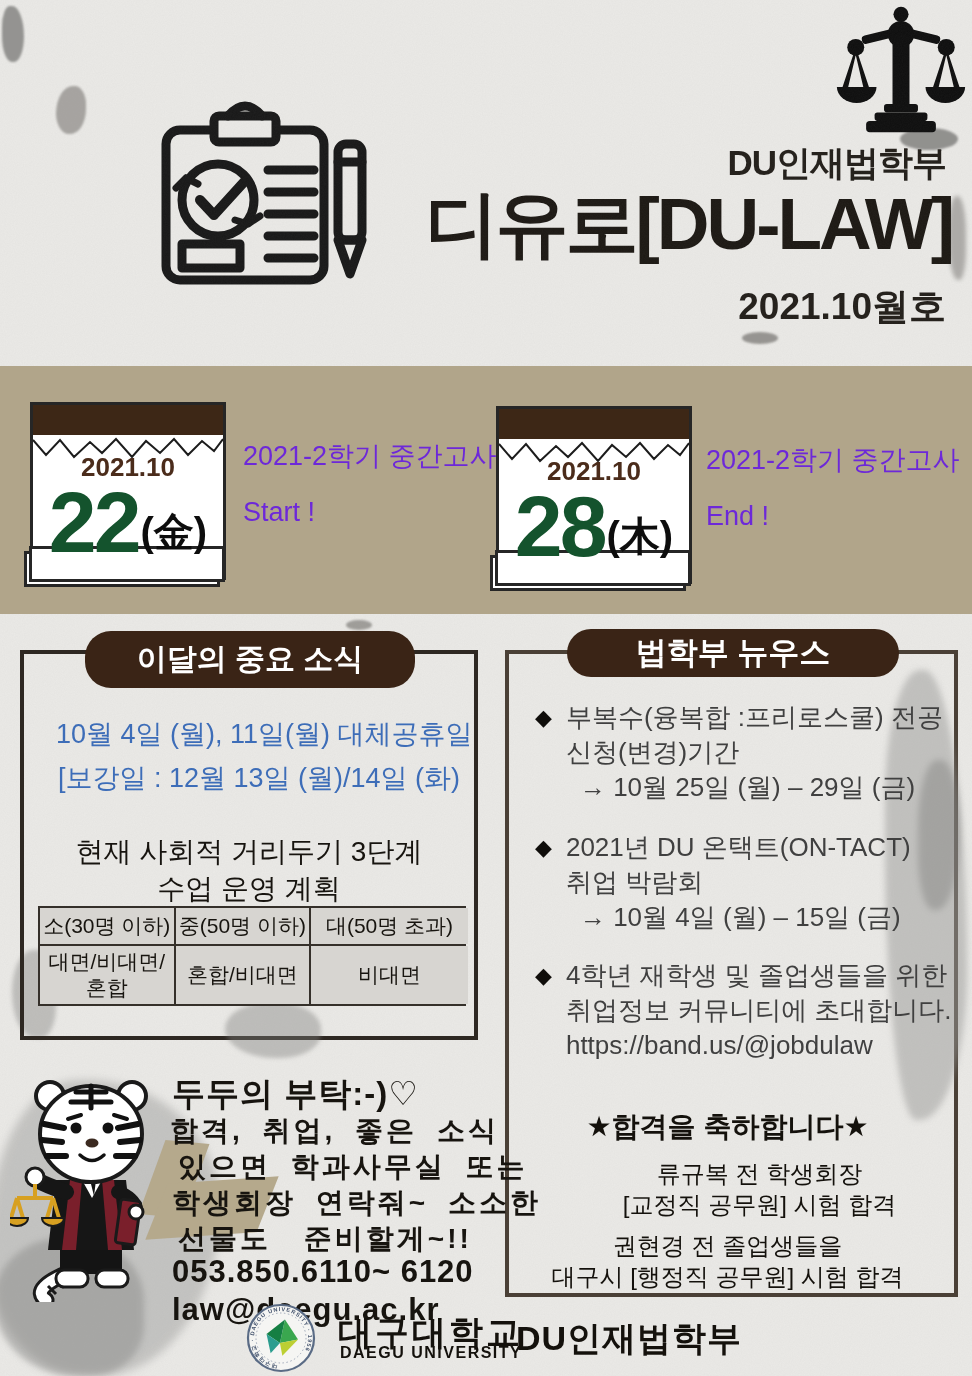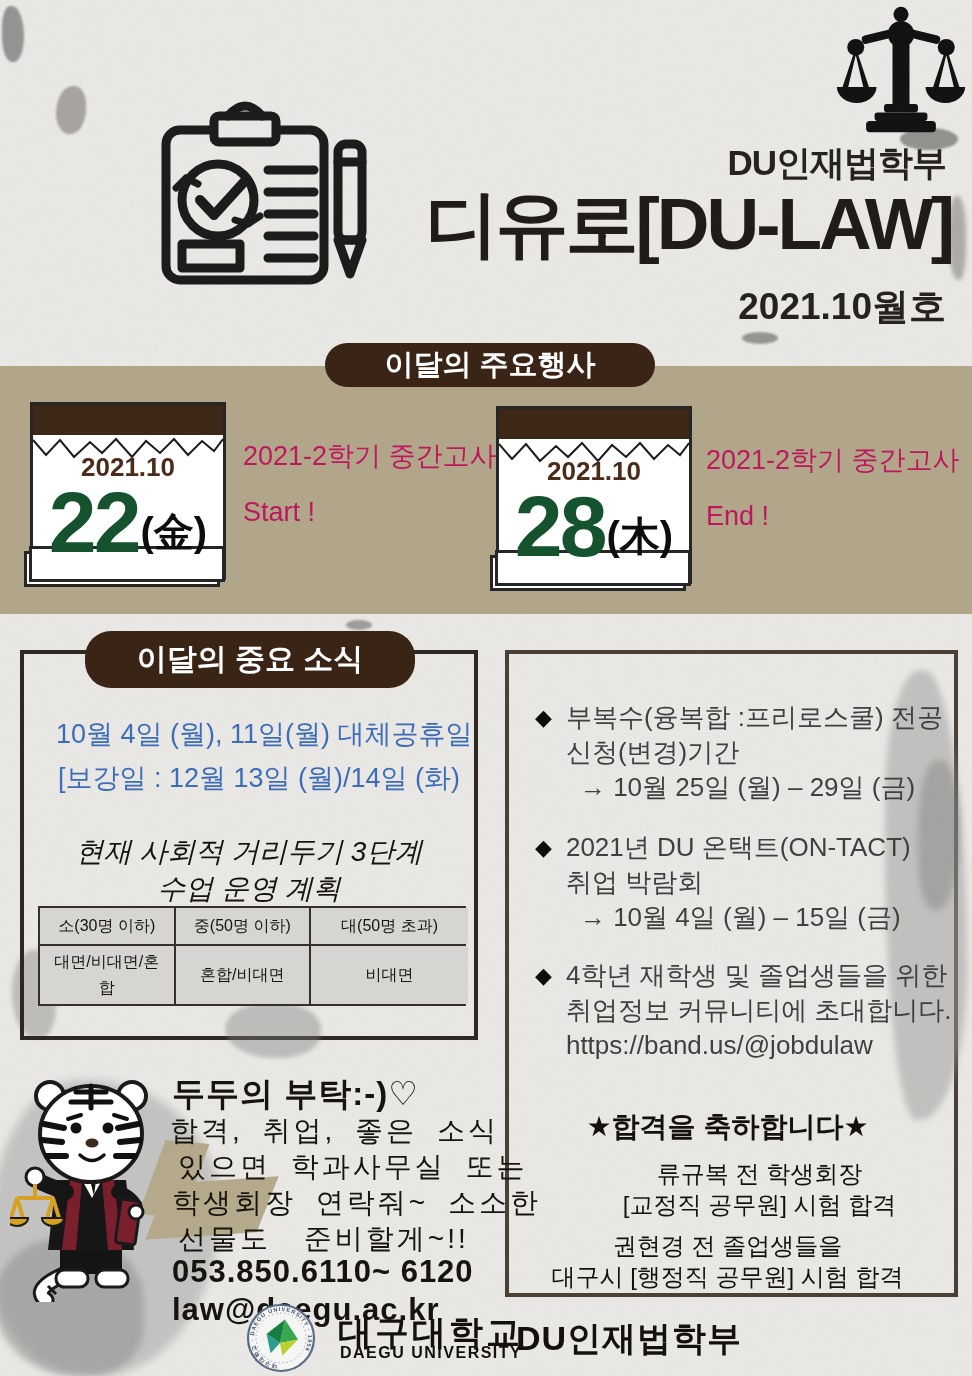--- a/index.html
+++ b/index.html
@@ -29,42 +29,42 @@
     background:#fff;border:3px solid #262626;z-index:-1;}
   .cal::after{left:-4px;bottom:-5px;}
   .cal-bar{position:absolute;left:0;top:0;width:100%;height:34px;background:#3d2716;}
   .cal-zig{position:absolute;left:0;top:30px;width:100%;height:24px;}
   .cal-month{position:absolute;left:0;top:47px;width:100%;text-align:center;
     font-size:26px;font-weight:800;color:#4b2c1b;}
   .cal-dayrow{position:absolute;left:0;top:74px;width:100%;display:flex;
     align-items:flex-end;justify-content:center;}
   .cal-day{font-size:86px;font-weight:900;line-height:1;color:#14532d;letter-spacing:-3px;}
   .cal-wd{font-size:40px;font-weight:900;color:#0d0d0d;margin:0 0 5px 2px;}
-  .ev{z-index:3;font-size:27px;color:#be185d;line-height:56px;white-space:nowrap;}
+  .ev{z-index:3;font-size:27px;color:#6d28d9;line-height:56px;white-space:nowrap;}
   
   .boxL{left:20px;top:650px;width:450px;height:382px;border:4px solid #2e2822;z-index:2;}
   .boxR{left:505px;top:650px;width:445px;height:639px;border:4px solid #4a4036;z-index:2;}
   .blue{color:#3d6db8;font-size:27px;white-space:nowrap;z-index:3;}
   .plan{left:20px;top:833px;width:458px;text-align:center;font-size:28px;line-height:37px;
-    font-weight:400;color:#17140f;z-index:3;font-style:italic;}
+    font-weight:400;color:#17140f;z-index:3;}
   
   .ctable{left:38px;top:906px;width:424px;display:grid;
     grid-template-columns:31.5% 31.5% 37%;z-index:3;border:2px solid #35302a;background:#35302a;grid-gap:2px;}
   .ctable div{background:#d7d5d1;display:flex;align-items:center;justify-content:center;
-    text-align:center;font-size:16px;color:#17140f;line-height:24px;}
+    text-align:center;font-size:21px;color:#17140f;line-height:24px;}
   .ctable .th{height:36px;}
   .ctable .td{height:58px;}
   
   .bullet{display:flex;z-index:3;white-space:nowrap;}
   .bullet .dia{font-size:22px;margin:5px 14px 0 0;color:#0f0d0a;}
   .bullet .lines{font-size:26px;line-height:35px;color:#404040;}
   .congrats{z-index:3;text-align:center;white-space:nowrap;color:#14110c;}
   
   .dudu-title{left:172px;top:1072px;font-size:33px;font-weight:900;letter-spacing:1px;z-index:4;white-space:nowrap;}
-  .dudu-line{font-size:28px;font-weight:400;letter-spacing:3px;word-spacing:9px;z-index:4;white-space:nowrap;}
+  .dudu-line{font-size:28px;font-weight:700;letter-spacing:3px;word-spacing:9px;z-index:4;white-space:nowrap;}
   .dudu-contact{font-size:31px;font-weight:900;letter-spacing:1px;z-index:4;white-space:nowrap;}
   .hl{background:#b5a98c;z-index:3;}
   
   .f-kr{left:338px;top:1310px;font-size:34px;font-weight:800;letter-spacing:3px;color:#14110c;z-index:4;white-space:nowrap;}
   .f-en{left:340px;top:1344px;font-size:16px;font-weight:700;letter-spacing:1.5px;color:#14110c;z-index:4;white-space:nowrap;}
   .f-dept{left:516px;top:1316px;font-size:34px;font-weight:700;letter-spacing:1px;color:#14110c;z-index:4;white-space:nowrap;}
 </style>
 </head>
 <body>
 
@@ -117,23 +117,20 @@
       <rect x="42" y="115" width="56" height="9" rx="3"></rect>
       <rect x="33" y="124" width="74" height="12" rx="4"></rect>
     </g>
   </svg>
 
   <div class="abs org">DU인재법학부</div>
   <div class="abs title">디유로[DU-LAW]</div>
   <div class="abs edition">2021.10월호</div>
 
   <div class="abs band"></div>
-  <div class="abs pill" style="left:325px;top:343px;width:330px;height:44px;font-size:29px;">
-    <span>이달의 주요행사</span>
-  </div>
 
   <div class="abs cal" style="left:30px;top:402px;">
     <div class="cal-bar"></div>
     <svg class="cal-zig" viewBox="0 0 190 24" preserveAspectRatio="none">
       <path d="M0,0 L0,5 L13,20 L27,5 L41,22 L57,7 L69,18 L83,4 L99,22 L113,6 L127,18 L141,4 L155,20 L169,6 L181,16 L190,4 L190,0 Z" fill="#fff"></path>
       <path d="M0,5 L13,20 L27,5 L41,22 L57,7 L69,18 L83,4 L99,22 L113,6 L127,18 L141,4 L155,20 L169,6 L181,16 L190,4" fill="none" stroke="#1c1c1c" stroke-width="2"></path>
     </svg>
     <div class="cal-month">2021.10</div>
     <div class="cal-dayrow">
       <span class="cal-day">22</span>
@@ -175,20 +172,23 @@
   <div class="abs ctable">
     <div class="th">소(30명 이하)</div>
     <div class="th">중(50명 이하)</div>
     <div class="th">대(50명 초과)</div>
     <div class="td" style="line-height:26px;padding:0 8px;">대면/비대면/혼합</div>
     <div class="td">혼합/비대면</div>
     <div class="td">비대면</div>
   </div>
 
   <div class="abs boxR"></div>
+  <div class="abs pill" style="left:567px;top:629px;width:332px;height:48px;font-size:31px;">
+    <span>법학부 뉴우스</span>
+  </div>
 
   <div class="abs bullet" style="left:535px;top:700px;">
     <span class="dia">◆</span>
     <div class="lines">
       <div>부복수(융복합 :프리로스쿨) 전공</div>
       <div>신청(변경)기간</div>
       <div style="padding-left:14px;">→ 10월 25일 (월) – 29일 (금)</div>
     </div>
   </div>
 

